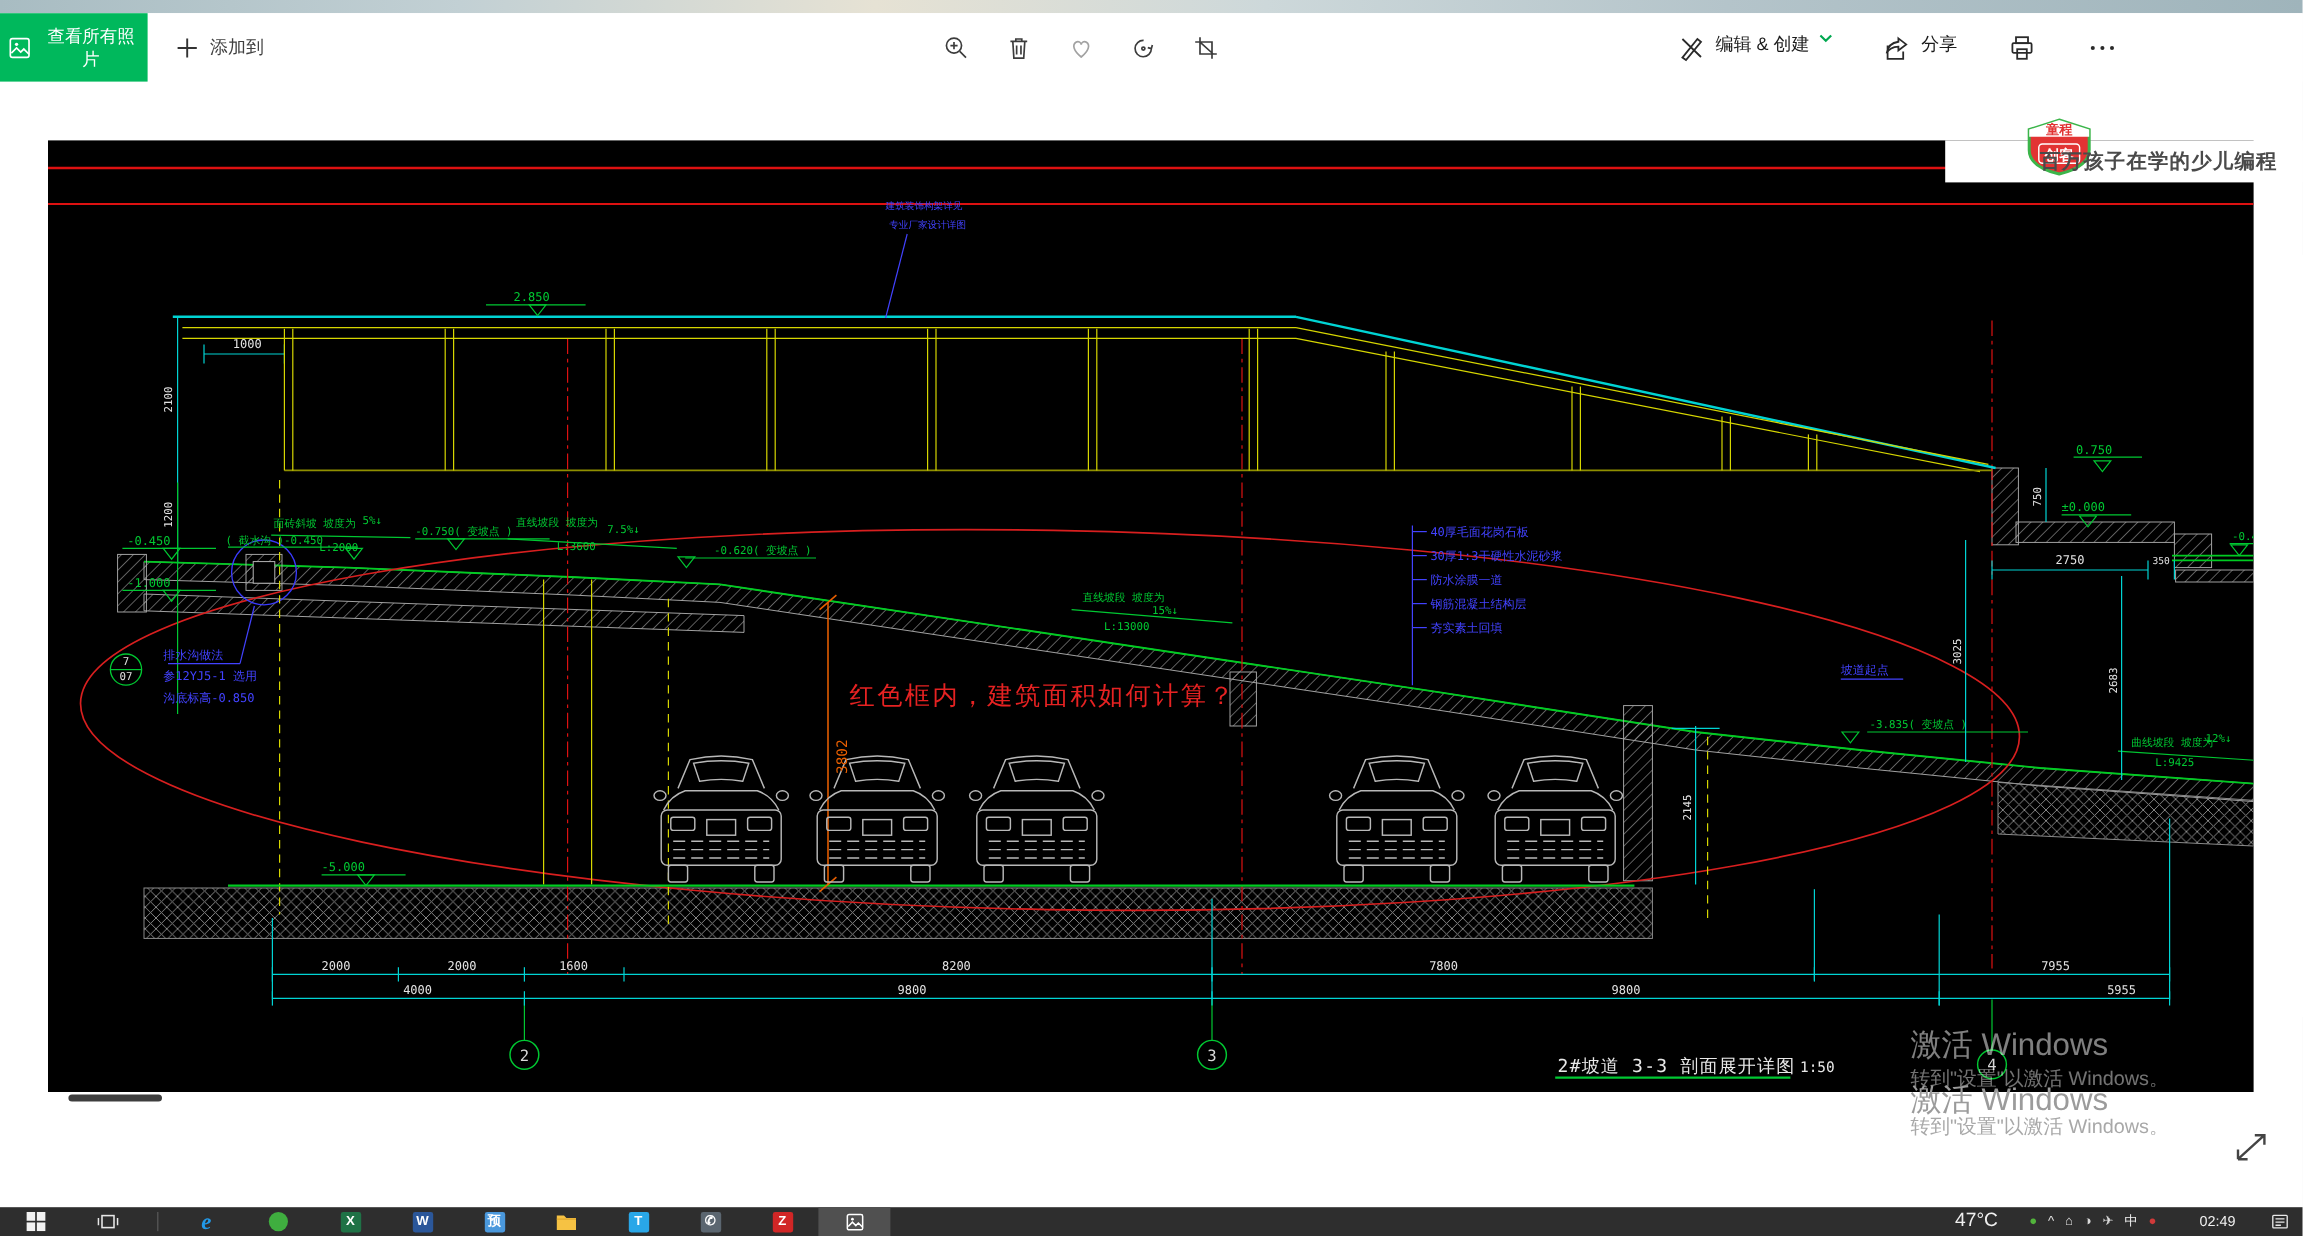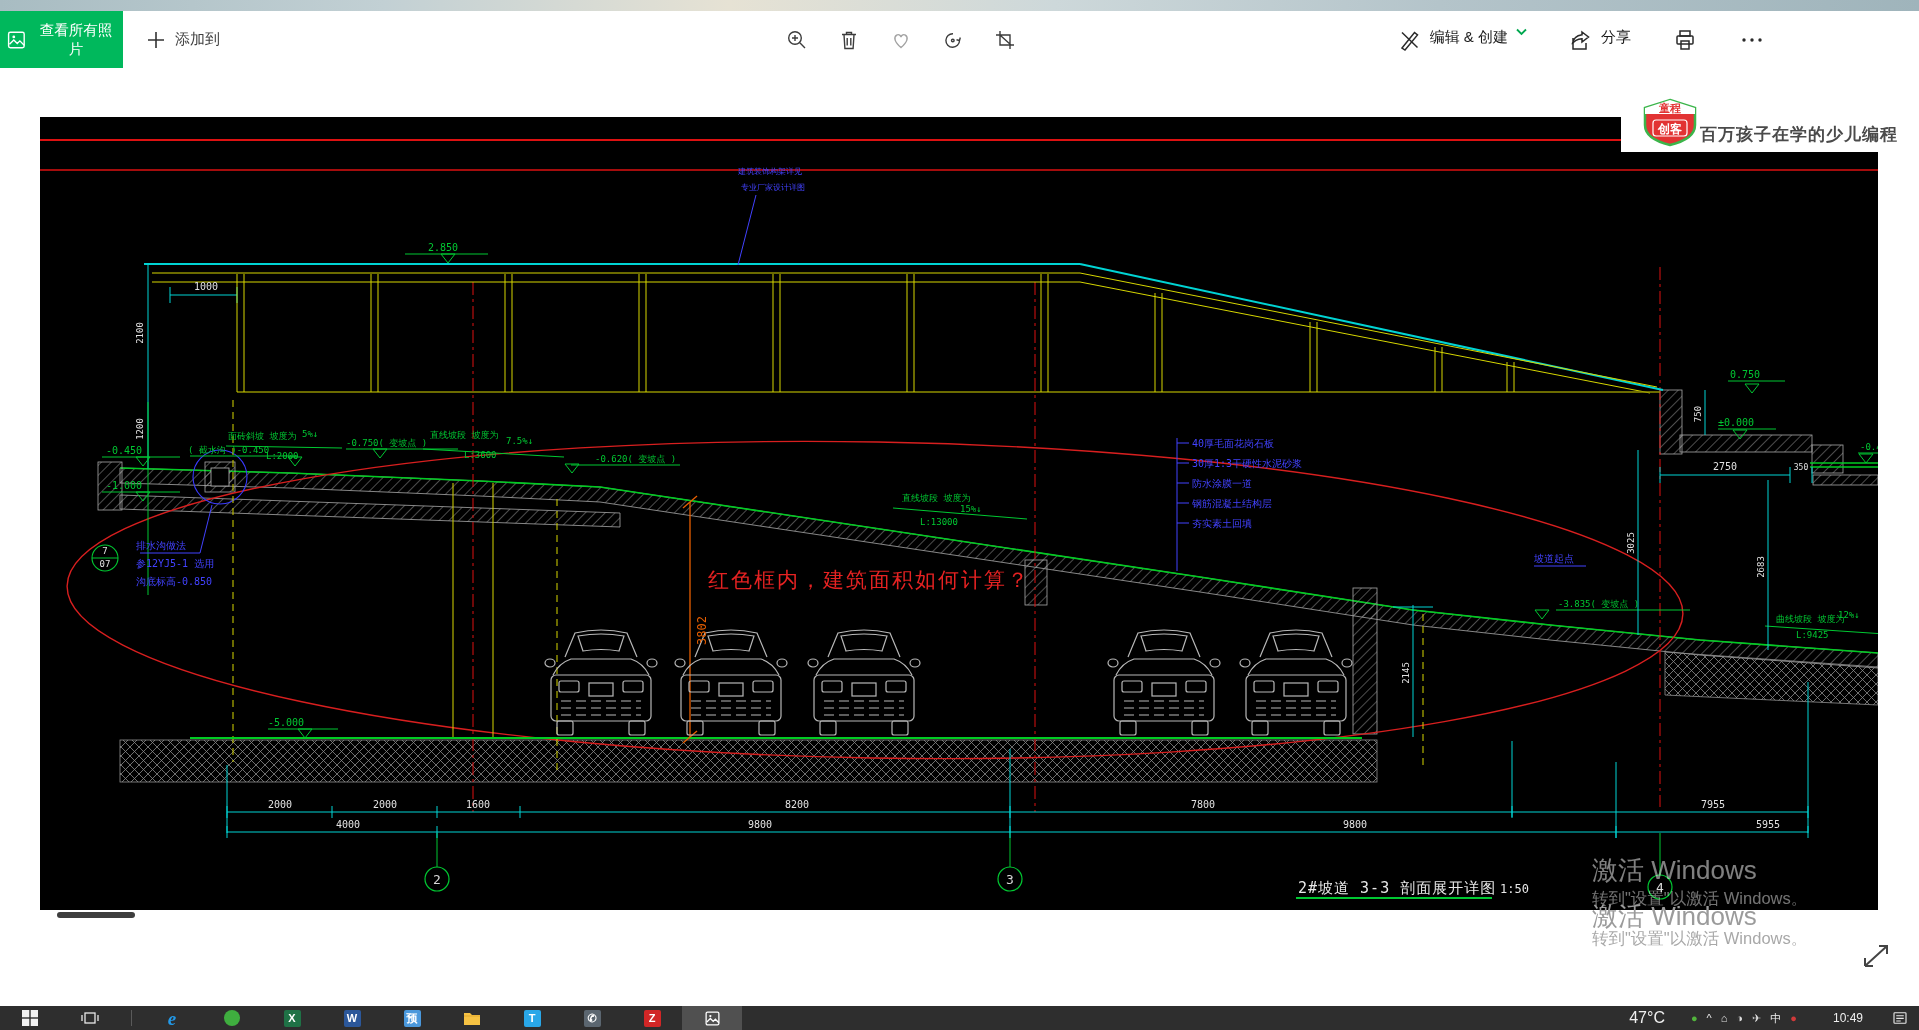--- a/index.html
+++ b/index.html
@@ -21,21 +21,21 @@
   svg.ic{display:block;}
   
   #photo-canvas{position:absolute;left:40px;top:117px;width:1838px;height:793px;background:#000;}
   #cad{position:absolute;left:0;top:0;}
   #cad text{font-family:"DejaVu Sans Mono","Liberation Mono",monospace;}
   .act-img{position:absolute;pointer-events:none;white-space:nowrap;}
   #act-img-1{left:1552px;top:736px;font-size:26px;color:rgba(255,255,255,0.50);}
   #act-img-2{left:1552px;top:771px;font-size:16.5px;color:rgba(255,255,255,0.45);}
   
   #wm-cover{position:absolute;left:1621px;top:117px;width:298px;height:35px;background:#fff;}
-  #wm-badge{position:absolute;left:1640px;top:97px;width:60px;height:52px;}
+  #wm-badge{position:absolute;left:1686px;top:97px;width:60px;height:52px;}
   #wm-text{position:absolute;left:1700px;top:123px;width:219px;font-size:17px;font-weight:bold;color:#4a4a4a;letter-spacing:1px;white-space:nowrap;}
   
   #act2a{position:absolute;left:1592px;top:899px;font-size:26px;color:#9b9b9b;white-space:nowrap;}
   #act2b{position:absolute;left:1592px;top:928px;font-size:16.5px;color:#a8a8a8;white-space:nowrap;}
   #film-thumb{position:absolute;left:57px;top:912px;width:78px;height:6px;background:#3e3e3e;border-radius:3px;}
   #expand-btn{position:absolute;left:1856px;top:940px;width:40px;height:34px;border:none;background:transparent;cursor:pointer;padding:0;}
   
   #taskbar{position:absolute;left:0;top:1006px;width:1919px;height:24px;background:#2e2e2e;display:flex;align-items:center;}
   #tb-apps{display:flex;align-items:center;height:24px;}
   .tb-item{width:60px;height:24px;display:flex;align-items:center;justify-content:center;cursor:pointer;}
@@ -463,21 +463,21 @@
       <span id="temp">47°C</span>
       <div id="tray">
           <span class="tray-ic" style="color: rgb(82, 180, 60);">●</span>
           <span class="tray-ic" style="color: rgb(232, 232, 232);">^</span>
           <span class="tray-ic" style="color: rgb(220, 220, 220);">⌂</span>
           <span class="tray-ic" style="color: rgb(220, 220, 220);">◑</span>
           <span class="tray-ic" style="color: rgb(220, 220, 220);">✈</span>
           <span class="tray-ic" style="color: rgb(242, 242, 242);">中</span>
           <span class="tray-ic" style="color: rgb(208, 58, 58);">●</span>
         </div>
-      <span id="clock">10:49</span>
+      <span id="clock">02:49</span>
       <div id="action-center">
         <svg width="18" height="18" viewBox="0 0 24 24" fill="none" stroke="#e8e8e8" stroke-width="1.5">
           <rect x="4" y="5" width="16" height="14" rx="1"></rect>
             <path d="M7,9 h10 M7,12.5 h10 M7,16 h6"></path>
         </svg>
       </div>
     </div>
   </div>
 </div>
 

